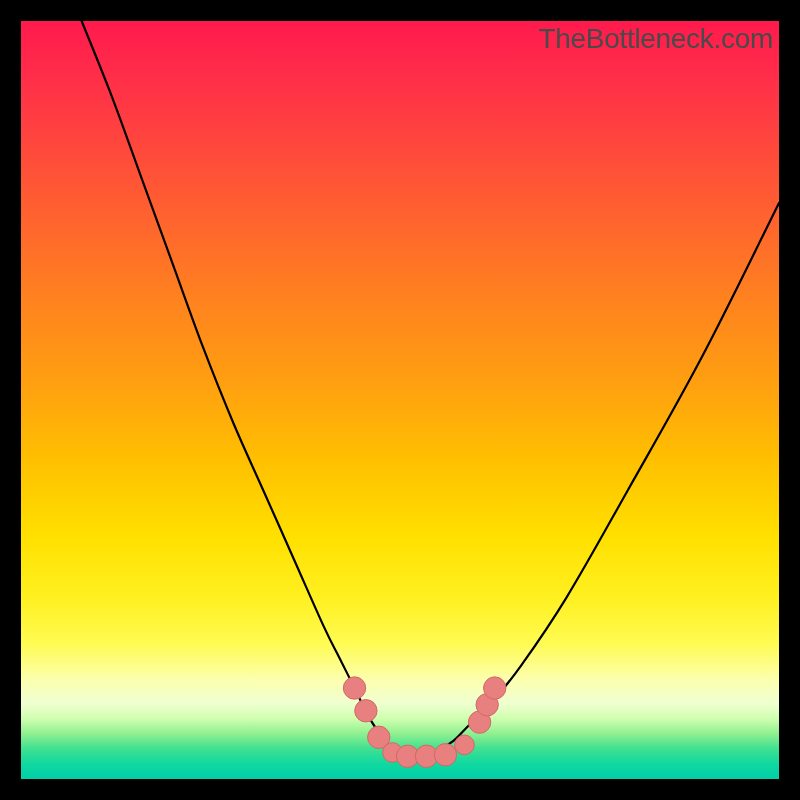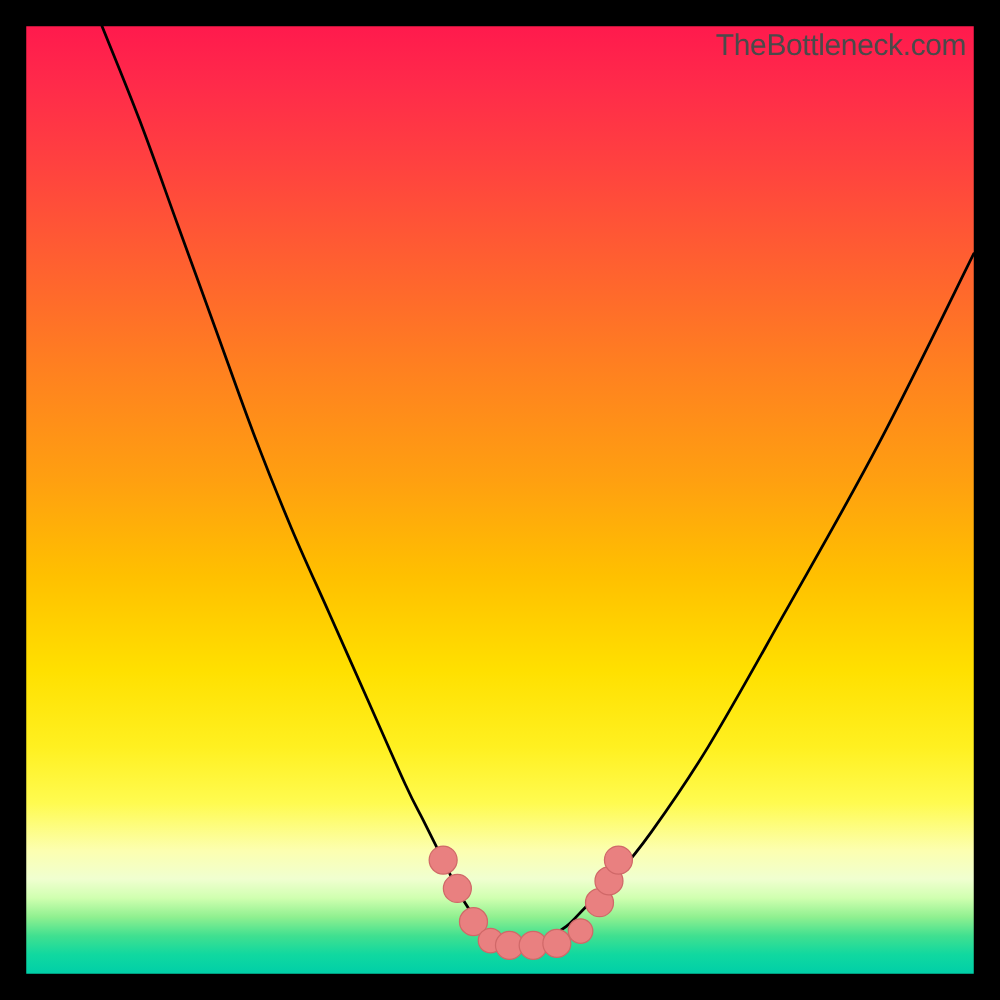--- a/index.html
+++ b/index.html
@@ -42,21 +42,21 @@
       #40e090 96%,
       #10d8a0 98%,
       #00cfa8 100%
     );
   }
   .attribution {
     position: absolute;
     top: 2px;
     right: 6px;
     color: #4a4a4a;
-    font-size: 24px;
+    font-size: 28px;
     font-weight: 500;
     letter-spacing: -0.3px;
     user-select: none;
   }
   svg.curve-layer {
     position: absolute;
     left: 0;
     top: 0;
     width: 758px;
     height: 758px;

